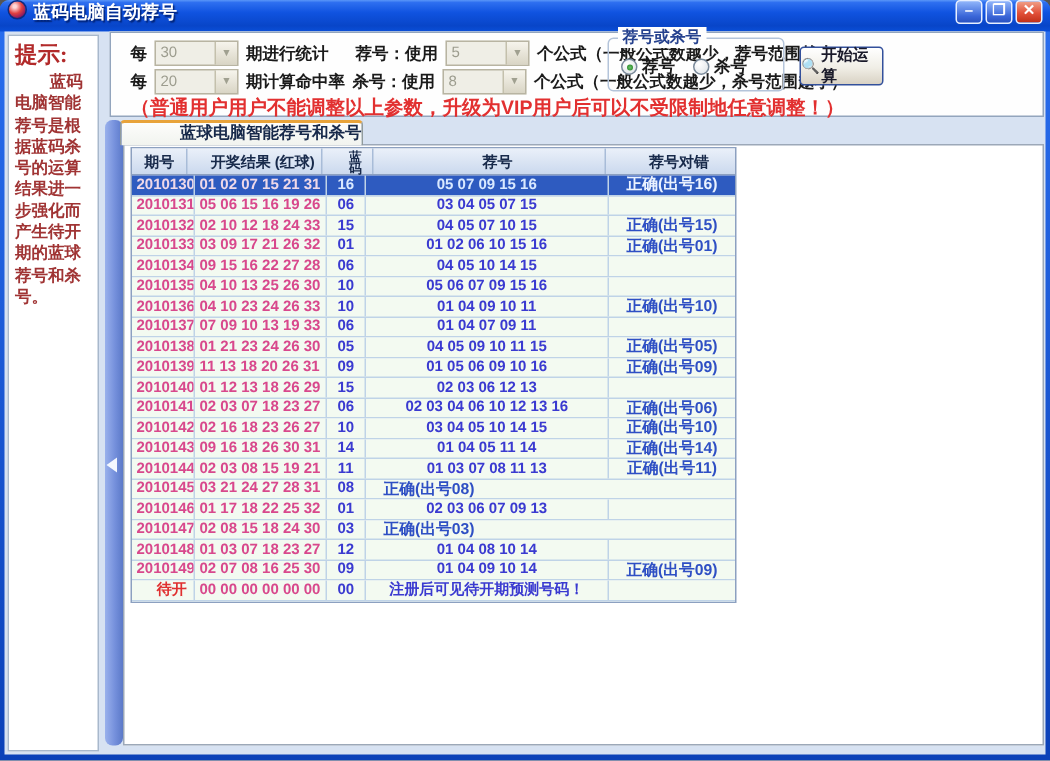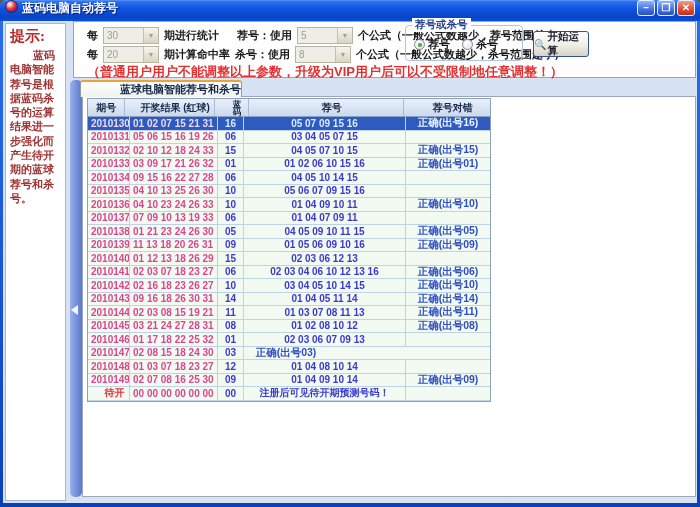--- a/index.html
+++ b/index.html
@@ -295,21 +295,20 @@
             <div class="gc c0">2010144</div>
             <div class="gc c1">02 03 08 15 19 21</div>
             <div class="gc c2">11</div>
             <div class="gc c3">01 03 07 08 11 13</div>
             <div class="gc c4">正确(出号11)</div>
           </div>
           <div class="grow">
             <div class="gc c0">2010145</div>
             <div class="gc c1">03 21 24 27 28 31</div>
             <div class="gc c2">08</div>
-            <div class="gc c3">01 02 08 10 12</div>
             <div class="gc c4">正确(出号08)</div>
           </div>
           <div class="grow">
             <div class="gc c0">2010146</div>
             <div class="gc c1">01 17 18 22 25 32</div>
             <div class="gc c2">01</div>
             <div class="gc c3">02 03 06 07 09 13</div>
             <div class="gc c4"></div>
           </div>
           <div class="grow">

